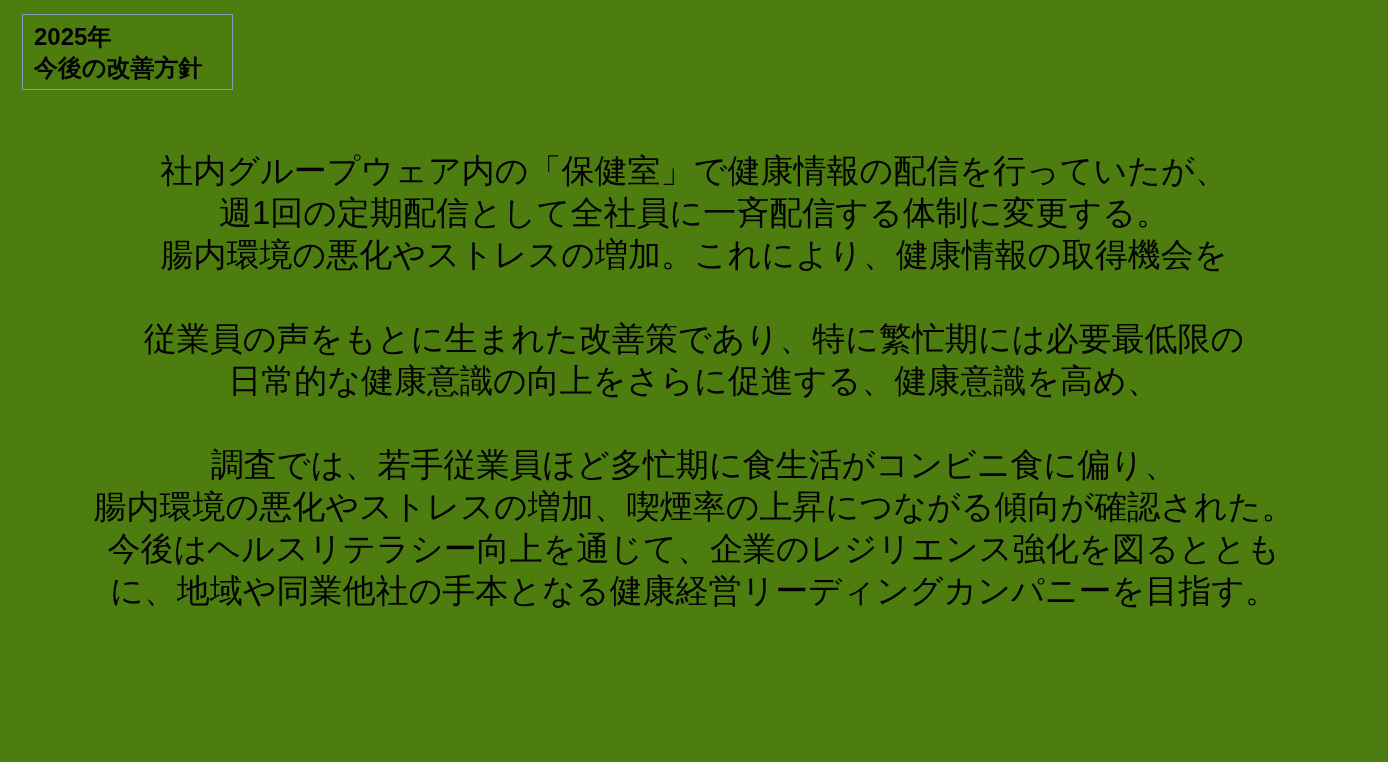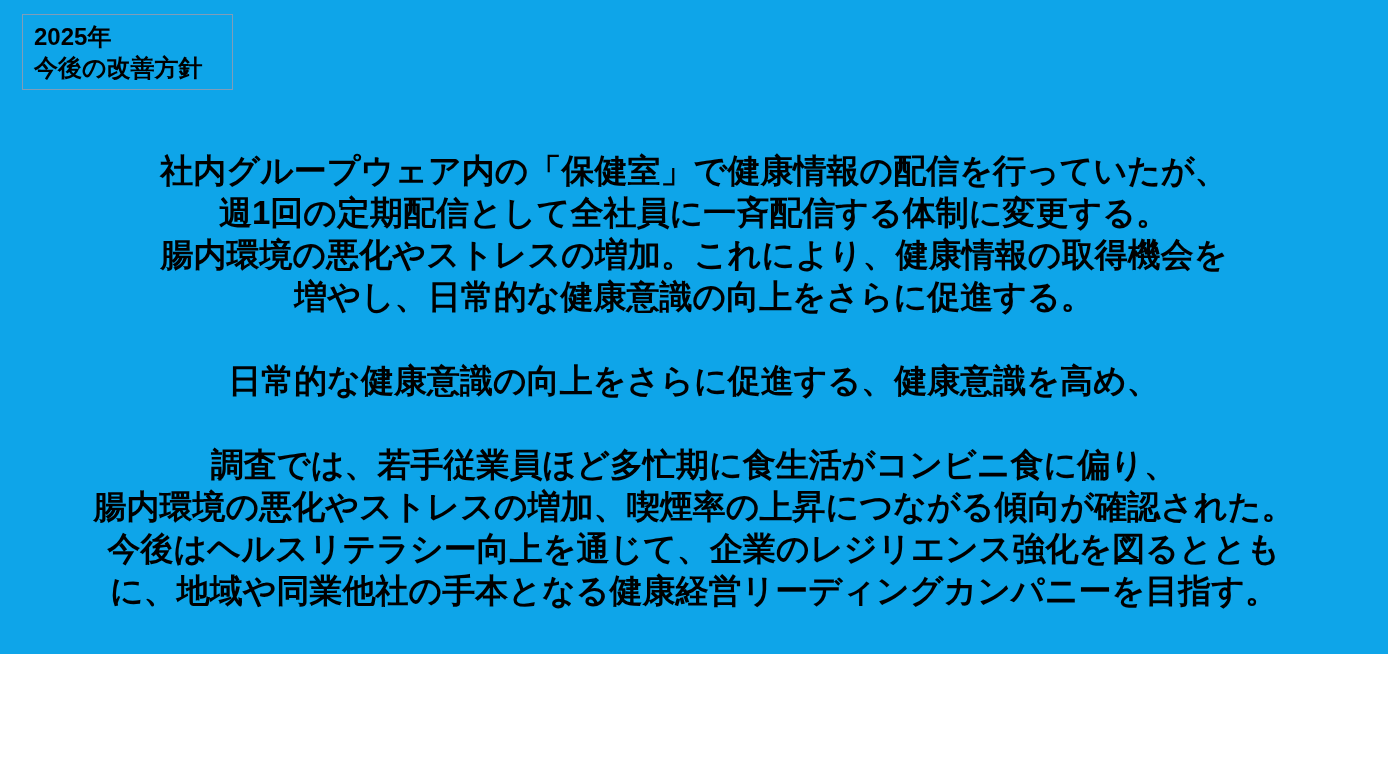--- a/index.html
+++ b/index.html
@@ -3,22 +3,22 @@
 <meta charset="utf-8">
 <style>
   html, body {
     margin: 0;
     padding: 0;
     background: #ffffff;
   }
   .slide {
     position: relative;
     width: 1388px;
-    height: 654px;
-    background: #0ea5e9;
+    height: 762px;
+    background: #4d7c0f;
     overflow: hidden;
     font-family: "Liberation Sans", "DejaVu Sans", sans-serif;
     color: #000000;
   }
   .title-box {
     position: absolute;
     left: 22px;
     top: 14px;
     width: 211px;
     height: 76px;
@@ -34,21 +34,21 @@
   .title-box .box-line {
     white-space: nowrap;
   }
   .content {
     position: absolute;
     top: 150px;
     left: 0;
     width: 1388px;
     text-align: center;
     font-size: 33px;
-    font-weight: bold;
+    font-weight: normal;
     line-height: 42px;
     color: #000000;
   }
   .paragraph {
     margin: 0 0 42px 0;
   }
   .paragraph:last-child {
     margin-bottom: 4px;
   }
   .text-line {
@@ -64,24 +64,24 @@
     <div class="box-line">2025年</div>
     <div class="box-line">今後の改善方針</div>
   </div>
 
   <div class="content">
 
     <div class="paragraph">
       <div class="text-line">社内グループウェア内の「保健室」で健康情報の配信を行っていたが、</div>
       <div class="text-line">週1回の定期配信として全社員に一斉配信する体制に変更する。</div>
       <div class="text-line">腸内環境の悪化やストレスの増加。これにより、健康情報の取得機会を</div>
-      <div class="text-line">増やし、日常的な健康意識の向上をさらに促進する。</div>
     </div>
 
     <div class="paragraph">
+      <div class="text-line">従業員の声をもとに生まれた改善策であり、特に繁忙期には必要最低限の</div>
       <div class="text-line">日常的な健康意識の向上をさらに促進する、健康意識を高め、</div>
     </div>
 
     <div class="paragraph">
       <div class="text-line">調査では、若手従業員ほど多忙期に食生活がコンビニ食に偏り、</div>
       <div class="text-line">腸内環境の悪化やストレスの増加、喫煙率の上昇につながる傾向が確認された。</div>
       <div class="text-line">今後はヘルスリテラシー向上を通じて、企業のレジリエンス強化を図るととも</div>
       <div class="text-line">に、地域や同業他社の手本となる健康経営リーディングカンパニーを目指す。</div>
     </div>
 

